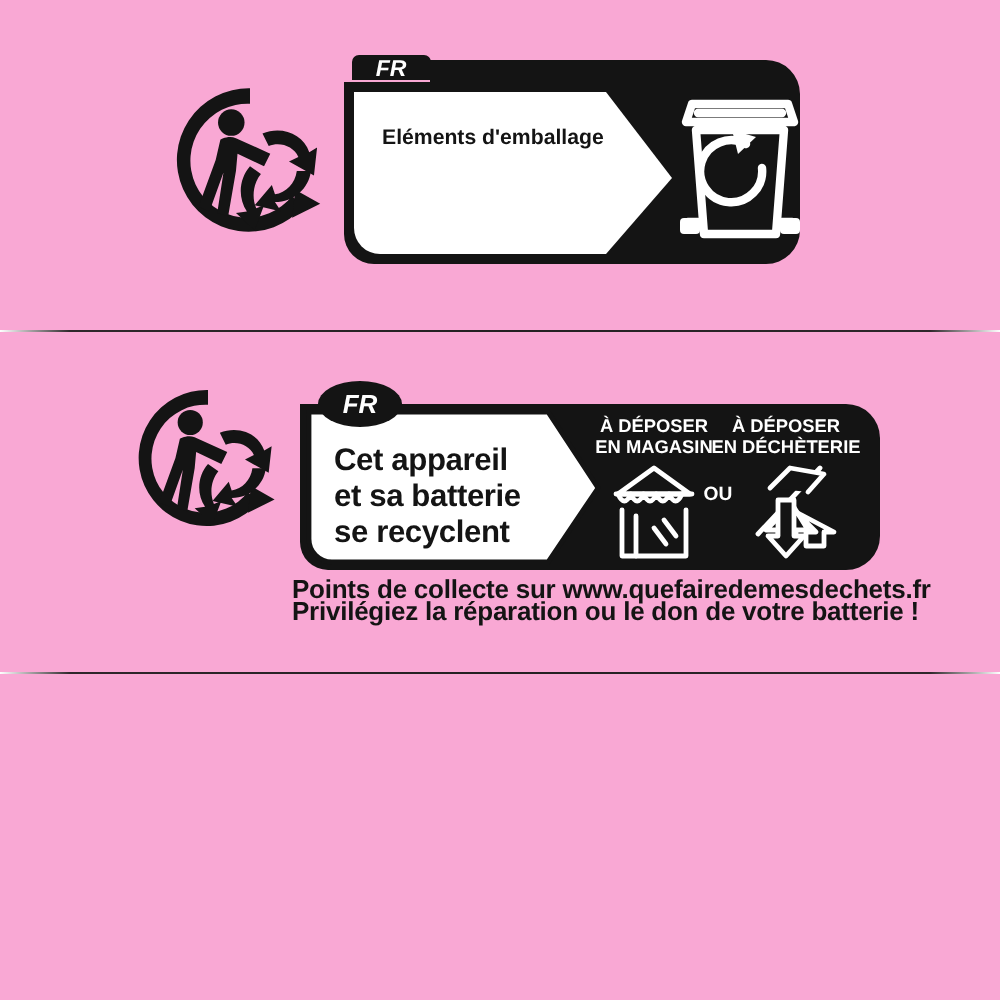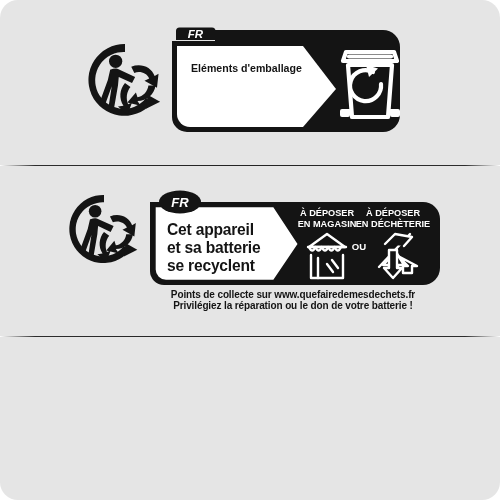--- a/index.html
+++ b/index.html
@@ -12,22 +12,21 @@
     height: 500px;
     overflow: hidden;
     font-family: "Liberation Sans", sans-serif;
     color: #111111;
     position: relative;
   }
 
   .page {
     position: absolute;
     inset: 0;
-    background: #e5e5e5;
-    border-radius: 18px;
+    background: #f9a8d4;
   }
 
   
   .divider {
     position: absolute;
     left: 0;
     width: 500px;
     height: 1px;
     background: linear-gradient(to right,
                 rgba(255,255,255,1) 0%,
@@ -62,21 +61,21 @@
     height: 96px;
   }
 
   .footnote {
     position: absolute;
     left: 146px;
     top: 289px;
     width: 294px;
     text-align: center;
     font-family: "Liberation Sans", sans-serif;
-    font-size: 10px;
+    font-size: 13px;
     font-weight: bold;
     line-height: 11.2px;
     letter-spacing: -0.12px;
     color: #141414;
     white-space: nowrap;
   }
   .footnote div { display: block; }
 
   svg { display: block; }
 </style>

